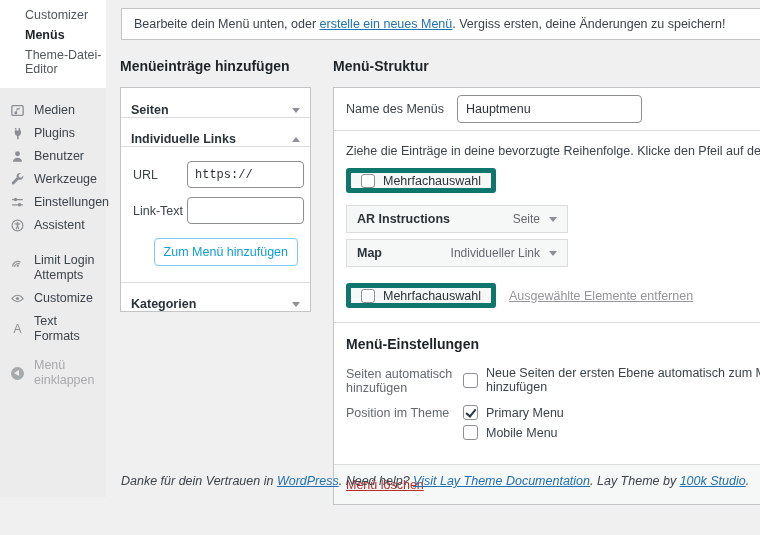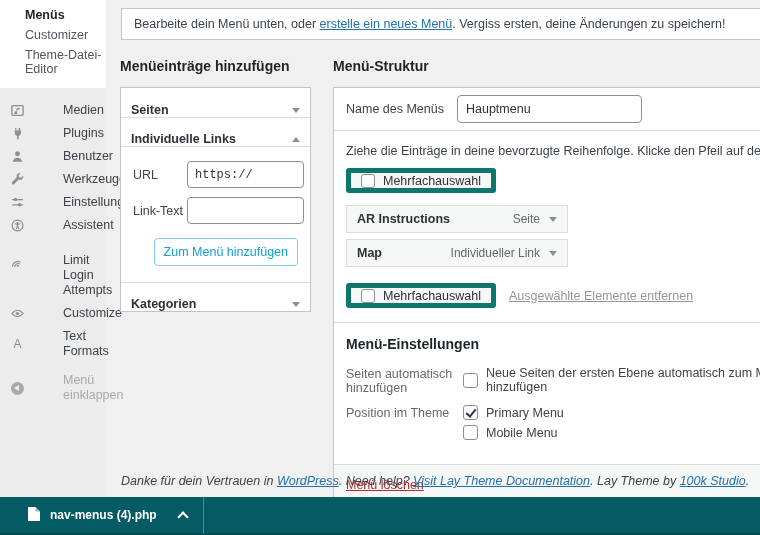--- a/index.html
+++ b/index.html
@@ -8,21 +8,21 @@
   .screen { position:relative; width:760px; height:535px; overflow:hidden; background:#f0f0f1; }
 
   
   .sidebar { position:absolute; left:0; top:0; width:106px; height:497px; background:#ececec; }
   .submenu { background:#fff; padding:5px 0 9px; }
   .submenu-item { padding:3px 0 3px 25px; font-size:12.5px; color:#50575e; line-height:14px; cursor:pointer; }
   .submenu-item.current { font-weight:700; color:#1d2327; }
   .side-menu { padding-top:11px; }
   .menu-item { display:flex; align-items:center; gap:9px; padding:4px 4px 4px 10px; font-size:12.5px; color:#3c434a; cursor:pointer; }
   .menu-item .icon { width:15px; height:15px; flex:none; display:flex; align-items:center; justify-content:center; }
-  .menu-item .label { line-height:1.2;margin-left:29px; }
+  .menu-item .label { line-height:1.2; }
   .menu-item.two-line { align-items:flex-start; }
   .menu-item.two-line .icon { margin-top:2px; }
   .menu-item.two-line .label { max-width:66px; }
   .letter-a { font-size:12px; font-weight:400; color:#8c8f94; }
   .side-gap { height:12px; }
   .side-gap-sm { height:6px; }
   .collapse-item { color:#a7aaad; }
   .collapse-icon { width:13px; height:13px; border-radius:50%; background:#a7aaad; position:relative; }
   .collapse-icon::after { content:""; position:absolute; left:3px; top:3.5px; border-top:3px solid transparent; border-bottom:3px solid transparent; border-right:5px solid #ececec; }
 
@@ -86,22 +86,22 @@
   .chev-up { width:8px; height:8px; border-top:2px solid #fff; border-right:2px solid #fff; transform:rotate(-45deg); margin-left:22px; margin-top:4px; }
   .bar-divider { width:1px; height:38px; background:rgba(255,255,255,.3); }
 </style>
 </head>
 <body>
 
 <div class="screen">
 
   <aside class="sidebar">
     <div class="submenu">
+      <div class="submenu-item">Customizer</div>
       <div class="submenu-item current">Menüs</div>
-      <div class="submenu-item">Customizer</div>
       <div class="submenu-item">Theme-Datei-Editor</div>
     </div>
     <nav class="side-menu">
       <div class="menu-item">
         <span class="icon">
           <svg viewBox="0 0 20 20" width="15" height="15">
               <rect x="2.5" y="3.5" width="15" height="13" rx="1.5" fill="none" stroke="#8c8f94" stroke-width="1.8"></rect>
               <path d="M13 6.2l-4.4 1.1v4.2a1.9 1.9 0 1 0 1 1.7V9.1l3.4-.9z" fill="#8c8f94"></path>
             </svg>
         </span>
@@ -288,27 +288,14 @@
         </div>
         <div class="box-footer">
           <a class="delete-link">Menü löschen</a>
         </div>
       </div>
     </section>
 
     <p class="page-footer"><span>Danke für dein Vertrauen in </span><a>WordPress</a><span>. Need help? </span><a>Visit Lay Theme Documentation</a><span>. Lay Theme by </span><a>100k Studio</a><span>.</span></p>
   </main>
 
-  <div class="download-bar">
-    <div class="download-chip">
-      <span>
-        <svg width="12" height="14" viewBox="0 0 12 14">
-            <path d="M0 0h7.5L12 4.5V14H0z" fill="#fff"></path>
-            <path d="M7.5 0L12 4.5H7.5z" fill="#9bbcbf"></path>
-          </svg>
-      </span>
-      <span class="filename">nav-menus (4).php</span>
-      <span class="chev-up"></span>
-    </div>
-    <div class="bar-divider"></div>
-  </div>
 
 </div>
 
 </body></html>

